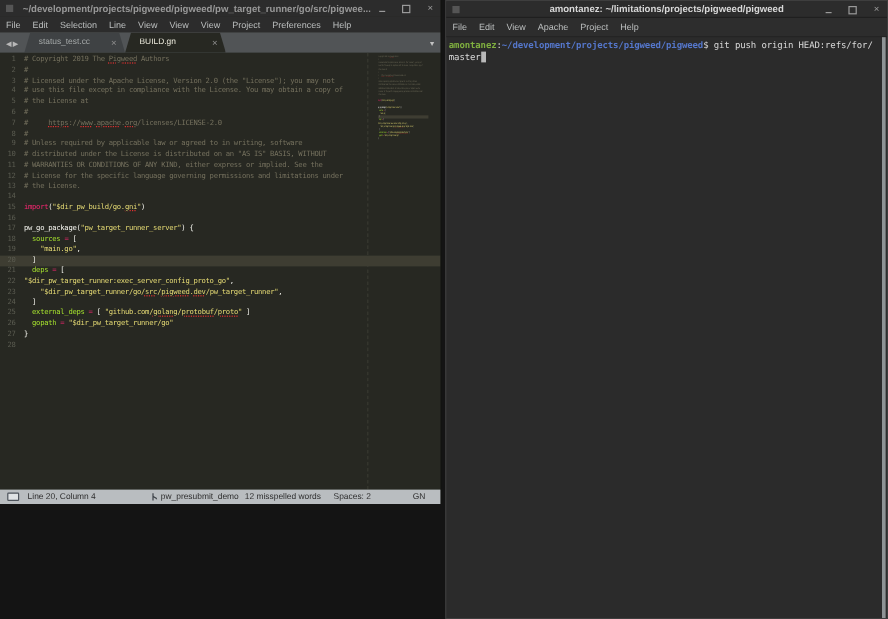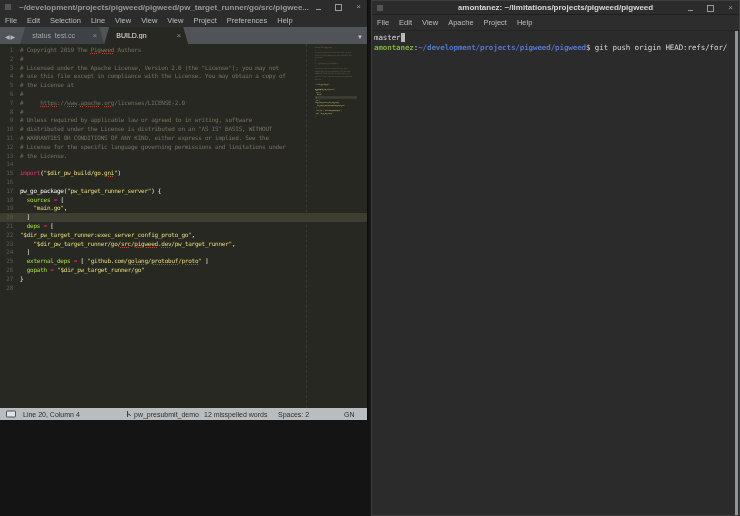--- a/index.html
+++ b/index.html
@@ -216,19 +216,19 @@
   <div class="menubar" id="term-menu">
       <span class="menu-item">File</span>
       <span class="menu-item">Edit</span>
       <span class="menu-item">View</span>
       <span class="menu-item">Apache</span>
       <span class="menu-item">Project</span>
       <span class="menu-item">Help</span>
     </div>
 
   <div class="term-body">
+    <div class="term-line"><span class="t-user">amontanez</span><span class="t-plain">:</span><span class="t-path">~/development/projects/pigweed/pigweed</span><span class="t-plain">$</span><span class="t-plain"> git push origin HEAD:refs/for/</span></div>
     <div class="term-line"><span class="t-plain">master</span><span class="term-cursor"></span></div>
-    <div class="term-line"><span class="t-user">amontanez</span><span class="t-plain">:</span><span class="t-path">~/development/projects/pigweed/pigweed</span><span class="t-plain">$</span><span class="t-plain"> git push origin HEAD:refs/for/</span></div>
     <div class="term-scrollbar">
         <div class="term-scroll-thumb"></div>
       </div>
   </div>
 </div>
 
 </body></html>

